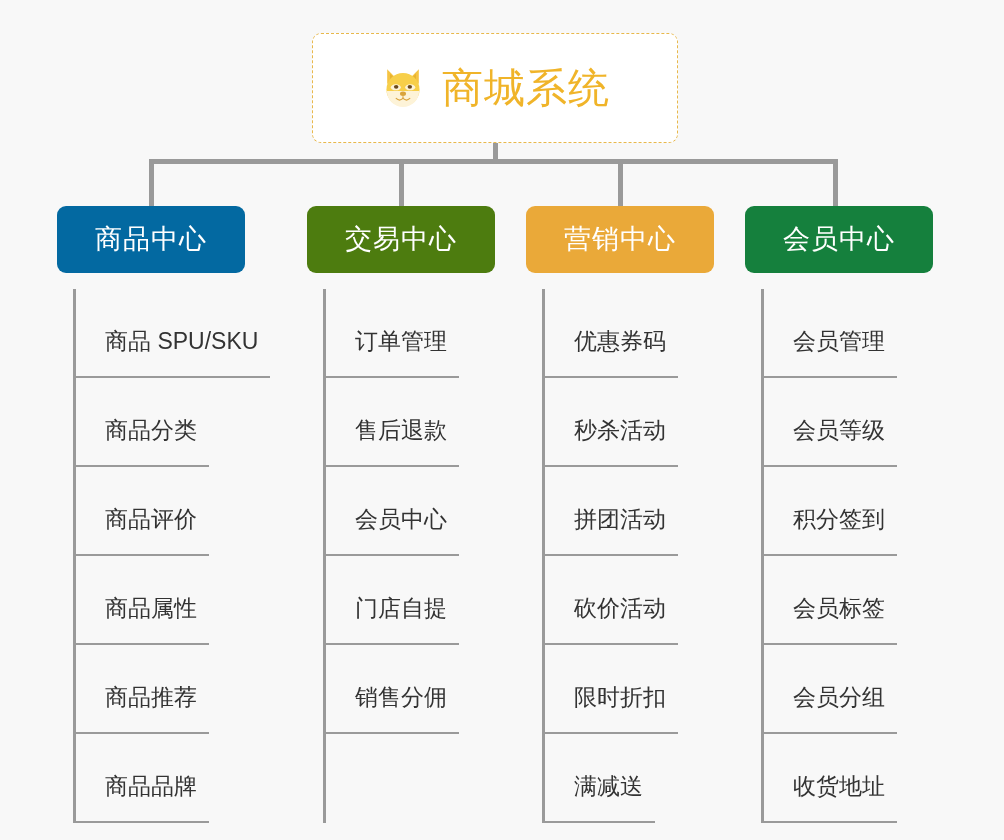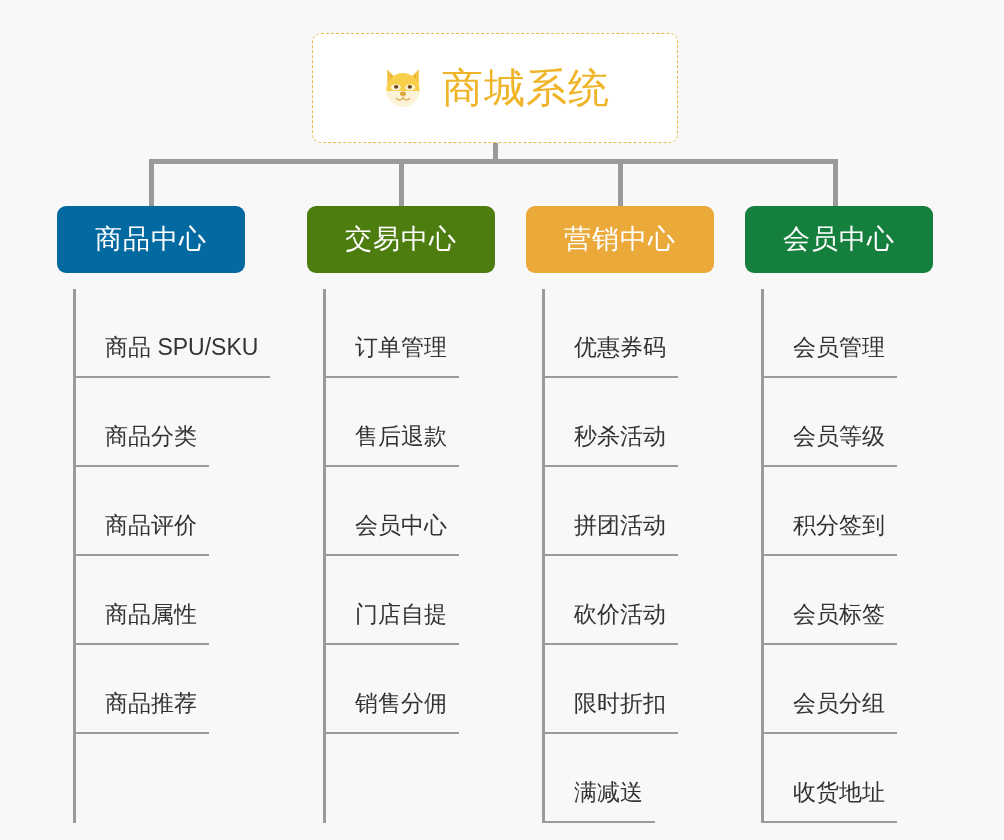--- a/index.html
+++ b/index.html
@@ -113,21 +113,21 @@
     left: 0;
     bottom: 0;
     height: 2px;
     background: #9a9a9a;
   }
   .leaf-label {
     font-size: 23px;
     color: #333333;
     line-height: 1.25;
     white-space: nowrap;
-    padding-bottom: 16px;
+    padding-bottom: 22px;
     position: relative;
     z-index: 2;
   }
 </style>
 </head>
 <body style="background: rgb(248, 248, 248);">
 
 <div id="mindmap">
 
   <div class="root-node" style="border-color: rgb(232, 184, 75); background: rgb(255, 255, 255);">
@@ -178,20 +178,24 @@
         <span class="leaf-underline" style="background: rgb(154, 154, 154); width: 136px;"></span>
       </li>
       <li class="leaf-item">
         <span class="leaf-label">商品属性</span>
         <span class="leaf-underline" style="background: rgb(154, 154, 154); width: 136px;"></span>
       </li>
       <li class="leaf-item">
         <span class="leaf-label">商品推荐</span>
         <span class="leaf-underline" style="background: rgb(154, 154, 154); width: 136px;"></span>
       </li>
+      <li class="leaf-item">
+        <span class="leaf-label">商品品牌</span>
+        <span class="leaf-underline" style="background: rgb(154, 154, 154); width: 136px;"></span>
+      </li>
     </ul>
   </div>
 
   <div class="column col-1">
     <div class="cat-box" style="background: #4d7c0f;">
       <span>交易中心</span>
     </div>
     <ul class="leaf-list">
       <li class="leaf-spine" style="background: rgb(154, 154, 154); height: 534px;"></li>
       <li class="leaf-item">

